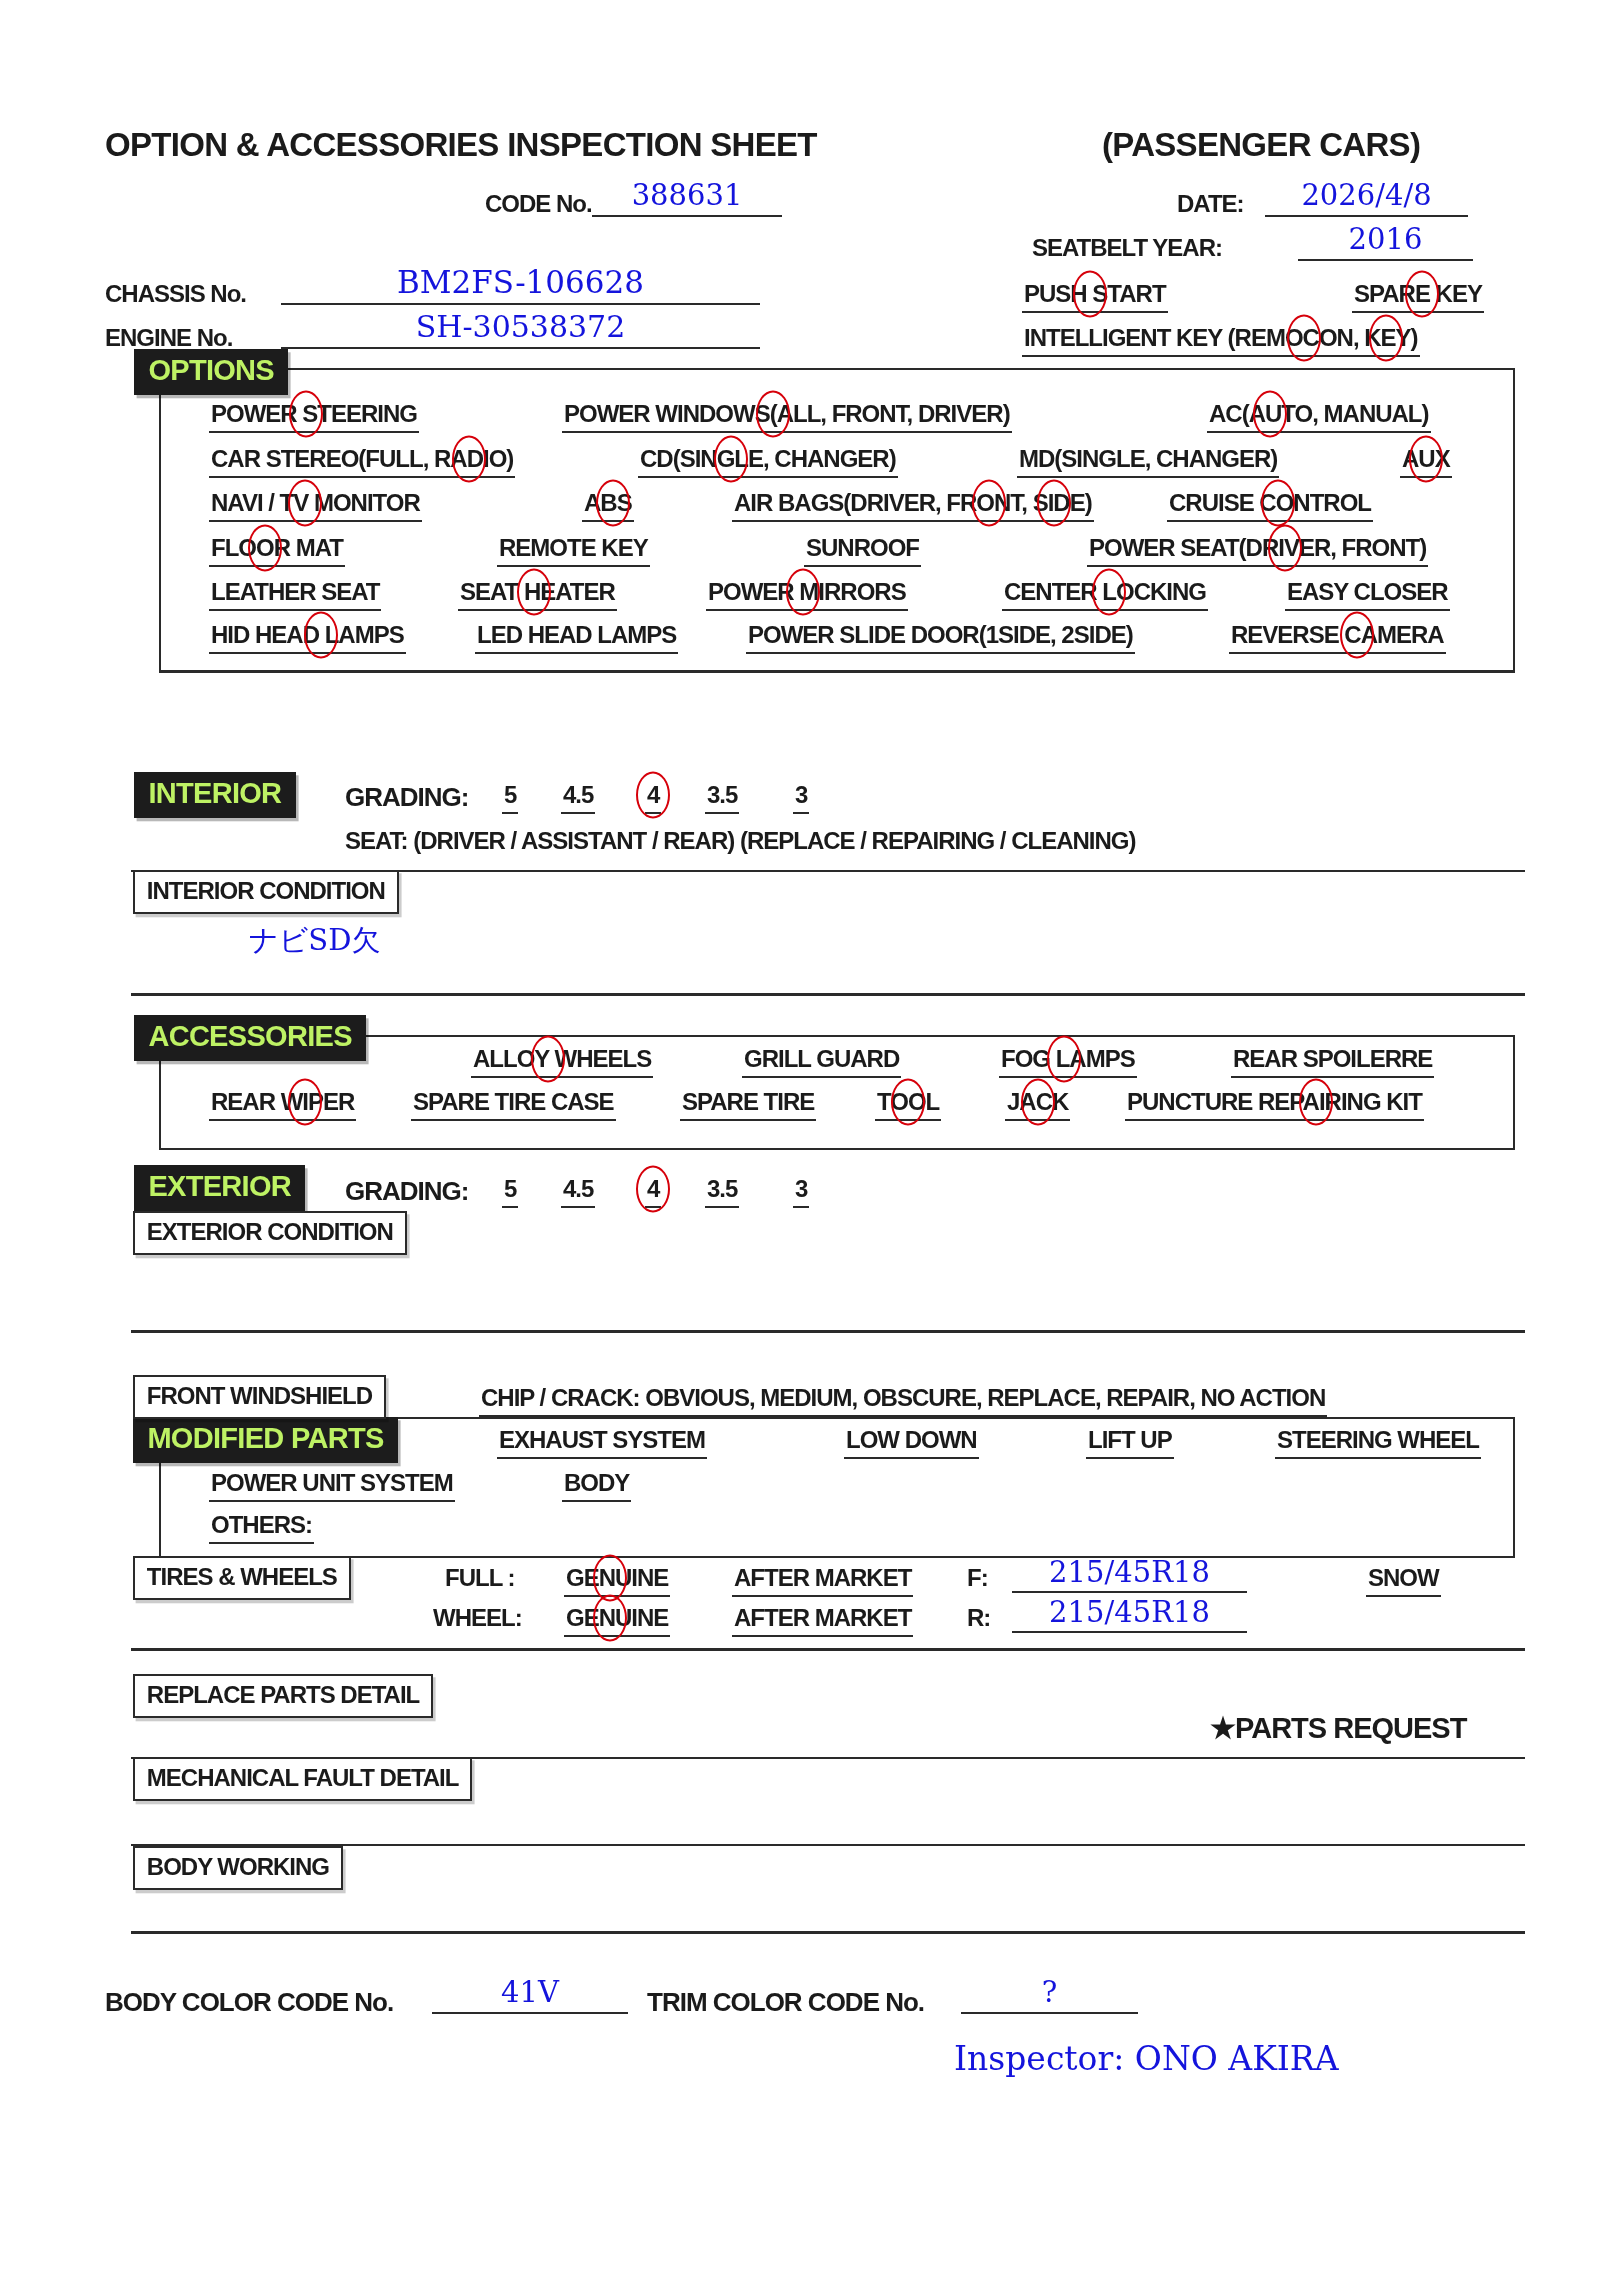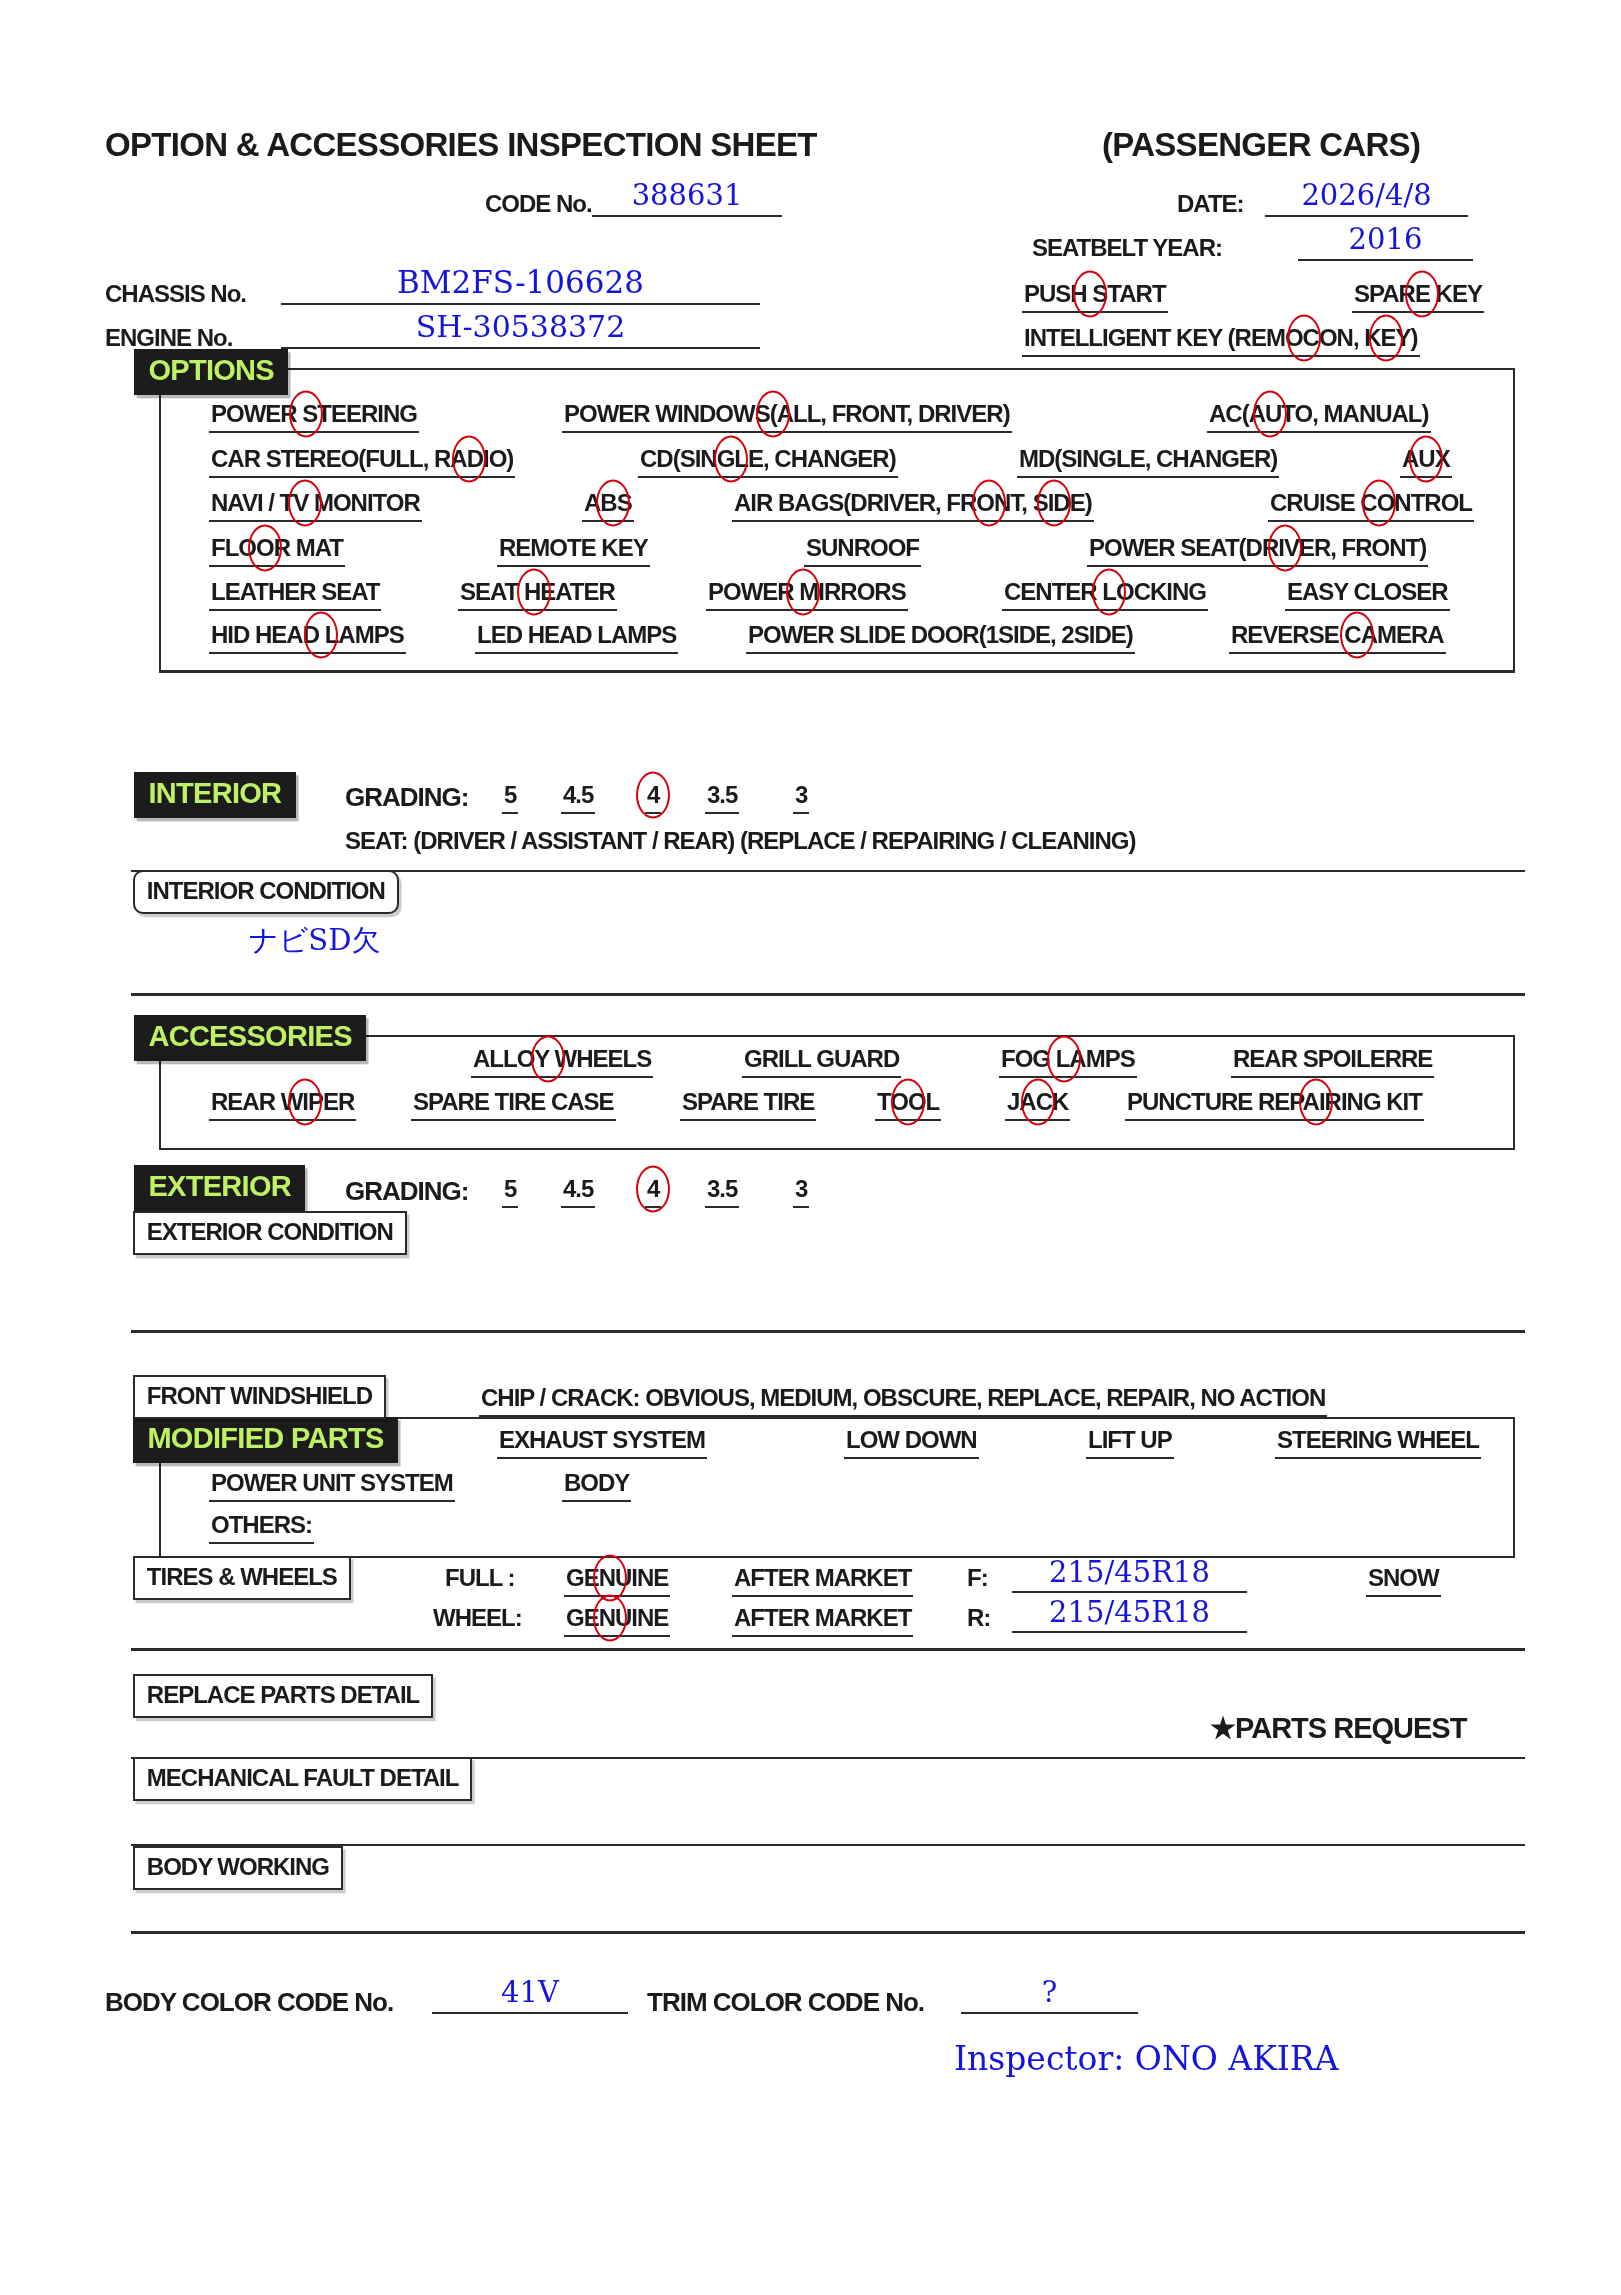--- a/index.html
+++ b/index.html
@@ -70,21 +70,21 @@
   <div class="abs" style="left:0;top:445px;width:1622px;height:39px;">
       <span class="abs opt" style="left: 209px;"><span class="ul">CAR STEREO(FULL, RADIO)<span class="circ" style="left: 85%;"></span></span></span>
       <span class="abs opt" style="left: 638px;"><span class="ul">CD(SINGLE, CHANGER)<span class="circ" style="left: 36%;"></span></span></span>
       <span class="abs opt" style="left: 1017px;"><span class="ul">MD(SINGLE, CHANGER)</span></span>
       <span class="abs opt" style="left: 1400px;"><span class="ul">AUX<span class="circ" style="left: 50%;"></span></span></span>
     </div>
   <div class="abs" style="left:0;top:489px;width:1622px;height:39px;">
       <span class="abs opt" style="left: 209px;"><span class="ul">NAVI / TV MONITOR<span class="circ" style="left: 45%;"></span></span></span>
       <span class="abs opt" style="left: 582px;"><span class="ul">ABS<span class="circ" style="left: 60%;"></span></span></span>
       <span class="abs opt" style="left: 732px;"><span class="ul">AIR BAGS(DRIVER, FRONT, SIDE)<span class="circ" style="left: 71%;"></span><span class="circ" style="left: 89%;"></span></span></span>
-      <span class="abs opt" style="left: 1268px;"><span class="ul">CRUISE CONTROL<span class="circ" style="left: 54%;"></span></span></span>
+      <span class="abs opt" style="left: 1167px;"><span class="ul">CRUISE CONTROL<span class="circ" style="left: 54%;"></span></span></span>
     </div>
   <div class="abs" style="left:0;top:534px;width:1622px;height:39px;">
       <span class="abs opt" style="left: 209px;"><span class="ul">FLOOR MAT<span class="circ" style="left: 41%;"></span></span></span>
       <span class="abs opt" style="left: 497px;"><span class="ul">REMOTE KEY</span></span>
       <span class="abs opt" style="left: 804px;"><span class="ul">SUNROOF</span></span>
       <span class="abs opt" style="left: 1087px;"><span class="ul">POWER SEAT(DRIVER, FRONT)<span class="circ" style="left: 58%;"></span></span></span>
     </div>
   <div class="abs" style="left:0;top:578px;width:1622px;height:39px;">
       <span class="abs opt" style="left: 209px;"><span class="ul">LEATHER SEAT</span></span>
       <span class="abs opt" style="left: 458px;"><span class="ul">SEAT HEATER<span class="circ" style="left: 48%;"></span></span></span>
@@ -105,21 +105,21 @@
   <div class="abs" style="left:0;top:781px;width:1622px;height:39px;">
       <span class="abs opt" style="left: 502px;"><span class="ul">5</span></span>
       <span class="abs opt" style="left: 561px;"><span class="ul">4.5</span></span>
       <span class="abs opt" style="left: 645px;"><span class="ul">4<span class="circ" style="left: 50%;"></span></span></span>
       <span class="abs opt" style="left: 705px;"><span class="ul">3.5</span></span>
       <span class="abs opt" style="left: 793px;"><span class="ul">3</span></span>
     </div>
   <div class="abs t" style="left:345px;top:827px;">SEAT:  (DRIVER / ASSISTANT / REAR)   (REPLACE / REPAIRING / CLEANING)</div>
 
   <div class="hr" style="left:131px;top:870px;width:1394px;"></div>
-  <div class="wbox" style="left:133px;top:870px;border-radius:10px;">INTERIOR CONDITION</div>
+  <div class="wbox" style="left:133px;top:870px;">INTERIOR CONDITION</div>
   <div class="abs blue" style="left:249px;top:921px;font-size:29px;">ナビSD欠</div>
 
   <div class="hr thick" style="left:131px;top:993px;width:1394px;"></div>
 
   <div class="obox" style="left:159px;top:1035px;width:1352px;height:111px;"></div>
   <div class="blackbox" style="left:134px;top:1015px;">ACCESSORIES</div>
   <div class="abs" style="left:0;top:1045px;width:1622px;height:39px;">
       <span class="abs opt" style="left: 471px;"><span class="ul">ALLOY WHEELS<span class="circ" style="left: 42%;"></span></span></span>
       <span class="abs opt" style="left: 742px;"><span class="ul">GRILL GUARD</span></span>
       <span class="abs opt" style="left: 999px;"><span class="ul">FOG LAMPS<span class="circ" style="left: 47%;"></span></span></span>

